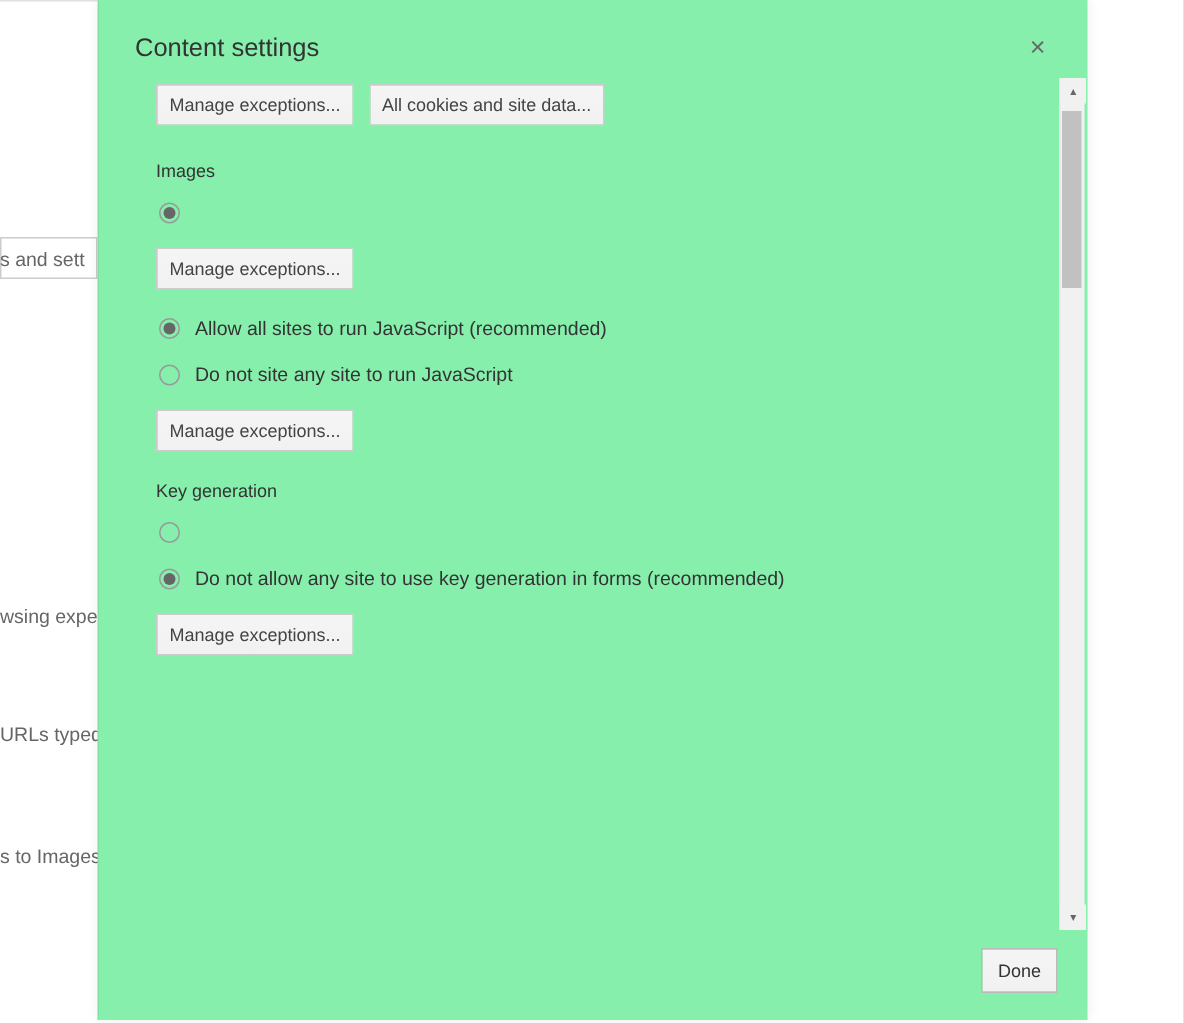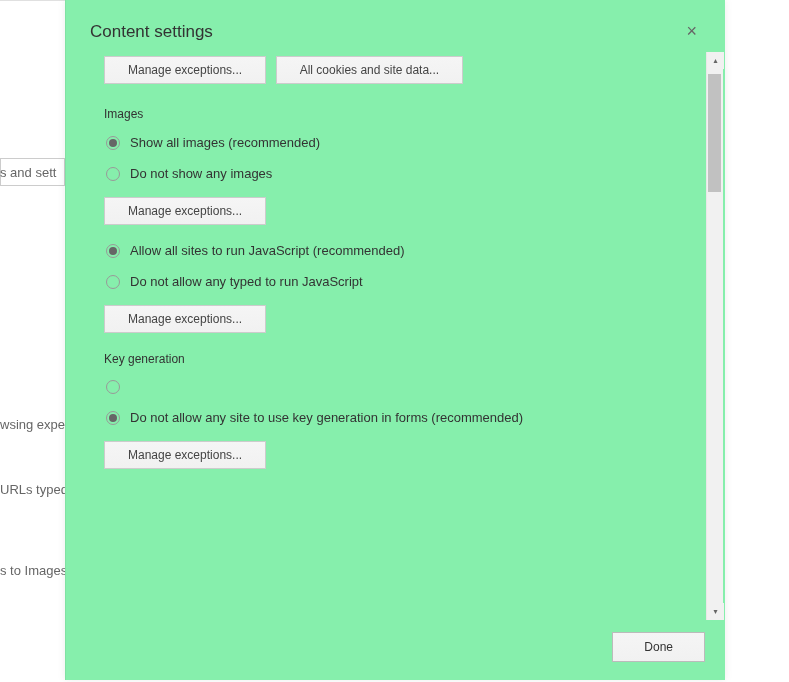--- a/index.html
+++ b/index.html
@@ -15,21 +15,21 @@
     }
     .background-text {
       position: absolute;
       color: #666;
       font-size: 13px;
       white-space: nowrap;
     }
     .bg-line1 { top: 44px; left: 0; width: 65px; height: 1px; background: #e0e0e0; }
     .bg-text1 { top: 165px; left: 0; }
     .bg-input { top: 158px; left: 0; width: 65px; height: 28px; border: 1px solid #ccc; background: #fff; }
-    .bg-text2 { top: 417px; left: 0; }
+    .bg-text2 { top: 403px; left: 0; }
     .bg-text3 { top: 482px; left: 0; }
     .bg-text4 { top: 563px; left: 0; }
     .dialog {
       position: absolute;
       top: 0;
       left: 65px;
       width: 660px;
       height: 680px;
       background: #86efac;
       border-left: 1px solid rgba(0,0,0,0.05);
@@ -132,38 +132,38 @@
       background: #666;
       border-radius: 50%;
     }
     .radio-label { color: #333; }
     .btn {
       display: inline-block;
       background: linear-gradient(#f5f5f5, #f1f1f1);
       border: 1px solid #ccc;
       color: #444;
       font-size: 12px;
-      padding: 6px 23px;
+      padding: 6px 8px;
       cursor: pointer;
       font-family: inherit;
       margin-right: 6px;
     }
     .btn-row { margin-top: 4px; }
     .dialog-footer {
       padding: 12px 20px 18px 20px;
       display: flex;
       justify-content: flex-end;
       border-top: none;
     }
     .done-btn {
       background: linear-gradient(#f5f5f5, #f1f1f1);
       border: 1px solid #bbb;
       color: #333;
       font-size: 12px;
-      padding: 7px 31px;
+      padding: 7px 10px;
       cursor: pointer;
       font-family: inherit;
     }
   </style>
 </head>
 <body>
 
 <div class="bg-line1"></div>
 <div class="background-text bg-input"></div>
 <div class="background-text bg-text1">s and sett</div>
@@ -186,39 +186,34 @@
 
     <div class="section section-top">
       <button class="btn">Manage exceptions...</button>
       <button class="btn">All cookies and site data...</button>
     </div>
 
     <div class="section">
       <div class="section-title">Images</div>
       <div class="radio-row">
         <span class="radio-outer checked"></span>
-        <span class="radio-label">Show all images (recommended)</span>
-      </div>
-      <div class="radio-row">
-        <span class="radio-outer"></span>
-        <span class="radio-label">Do not show any images</span>
       </div>
       <div class="btn-row">
         <button class="btn">Manage exceptions...</button>
       </div>
     </div>
 
     <div class="section">
       <div class="radio-row">
         <span class="radio-outer checked"></span>
         <span class="radio-label">Allow all sites to run JavaScript (recommended)</span>
       </div>
       <div class="radio-row">
         <span class="radio-outer"></span>
-        <span class="radio-label">Do not allow any typed to run JavaScript</span>
+        <span class="radio-label">Do not site any site to run JavaScript</span>
       </div>
       <div class="btn-row">
         <button class="btn">Manage exceptions...</button>
       </div>
     </div>
 
     <div class="section">
       <div class="section-title">Key generation</div>
       <div class="radio-row">
         <span class="radio-outer"></span>

